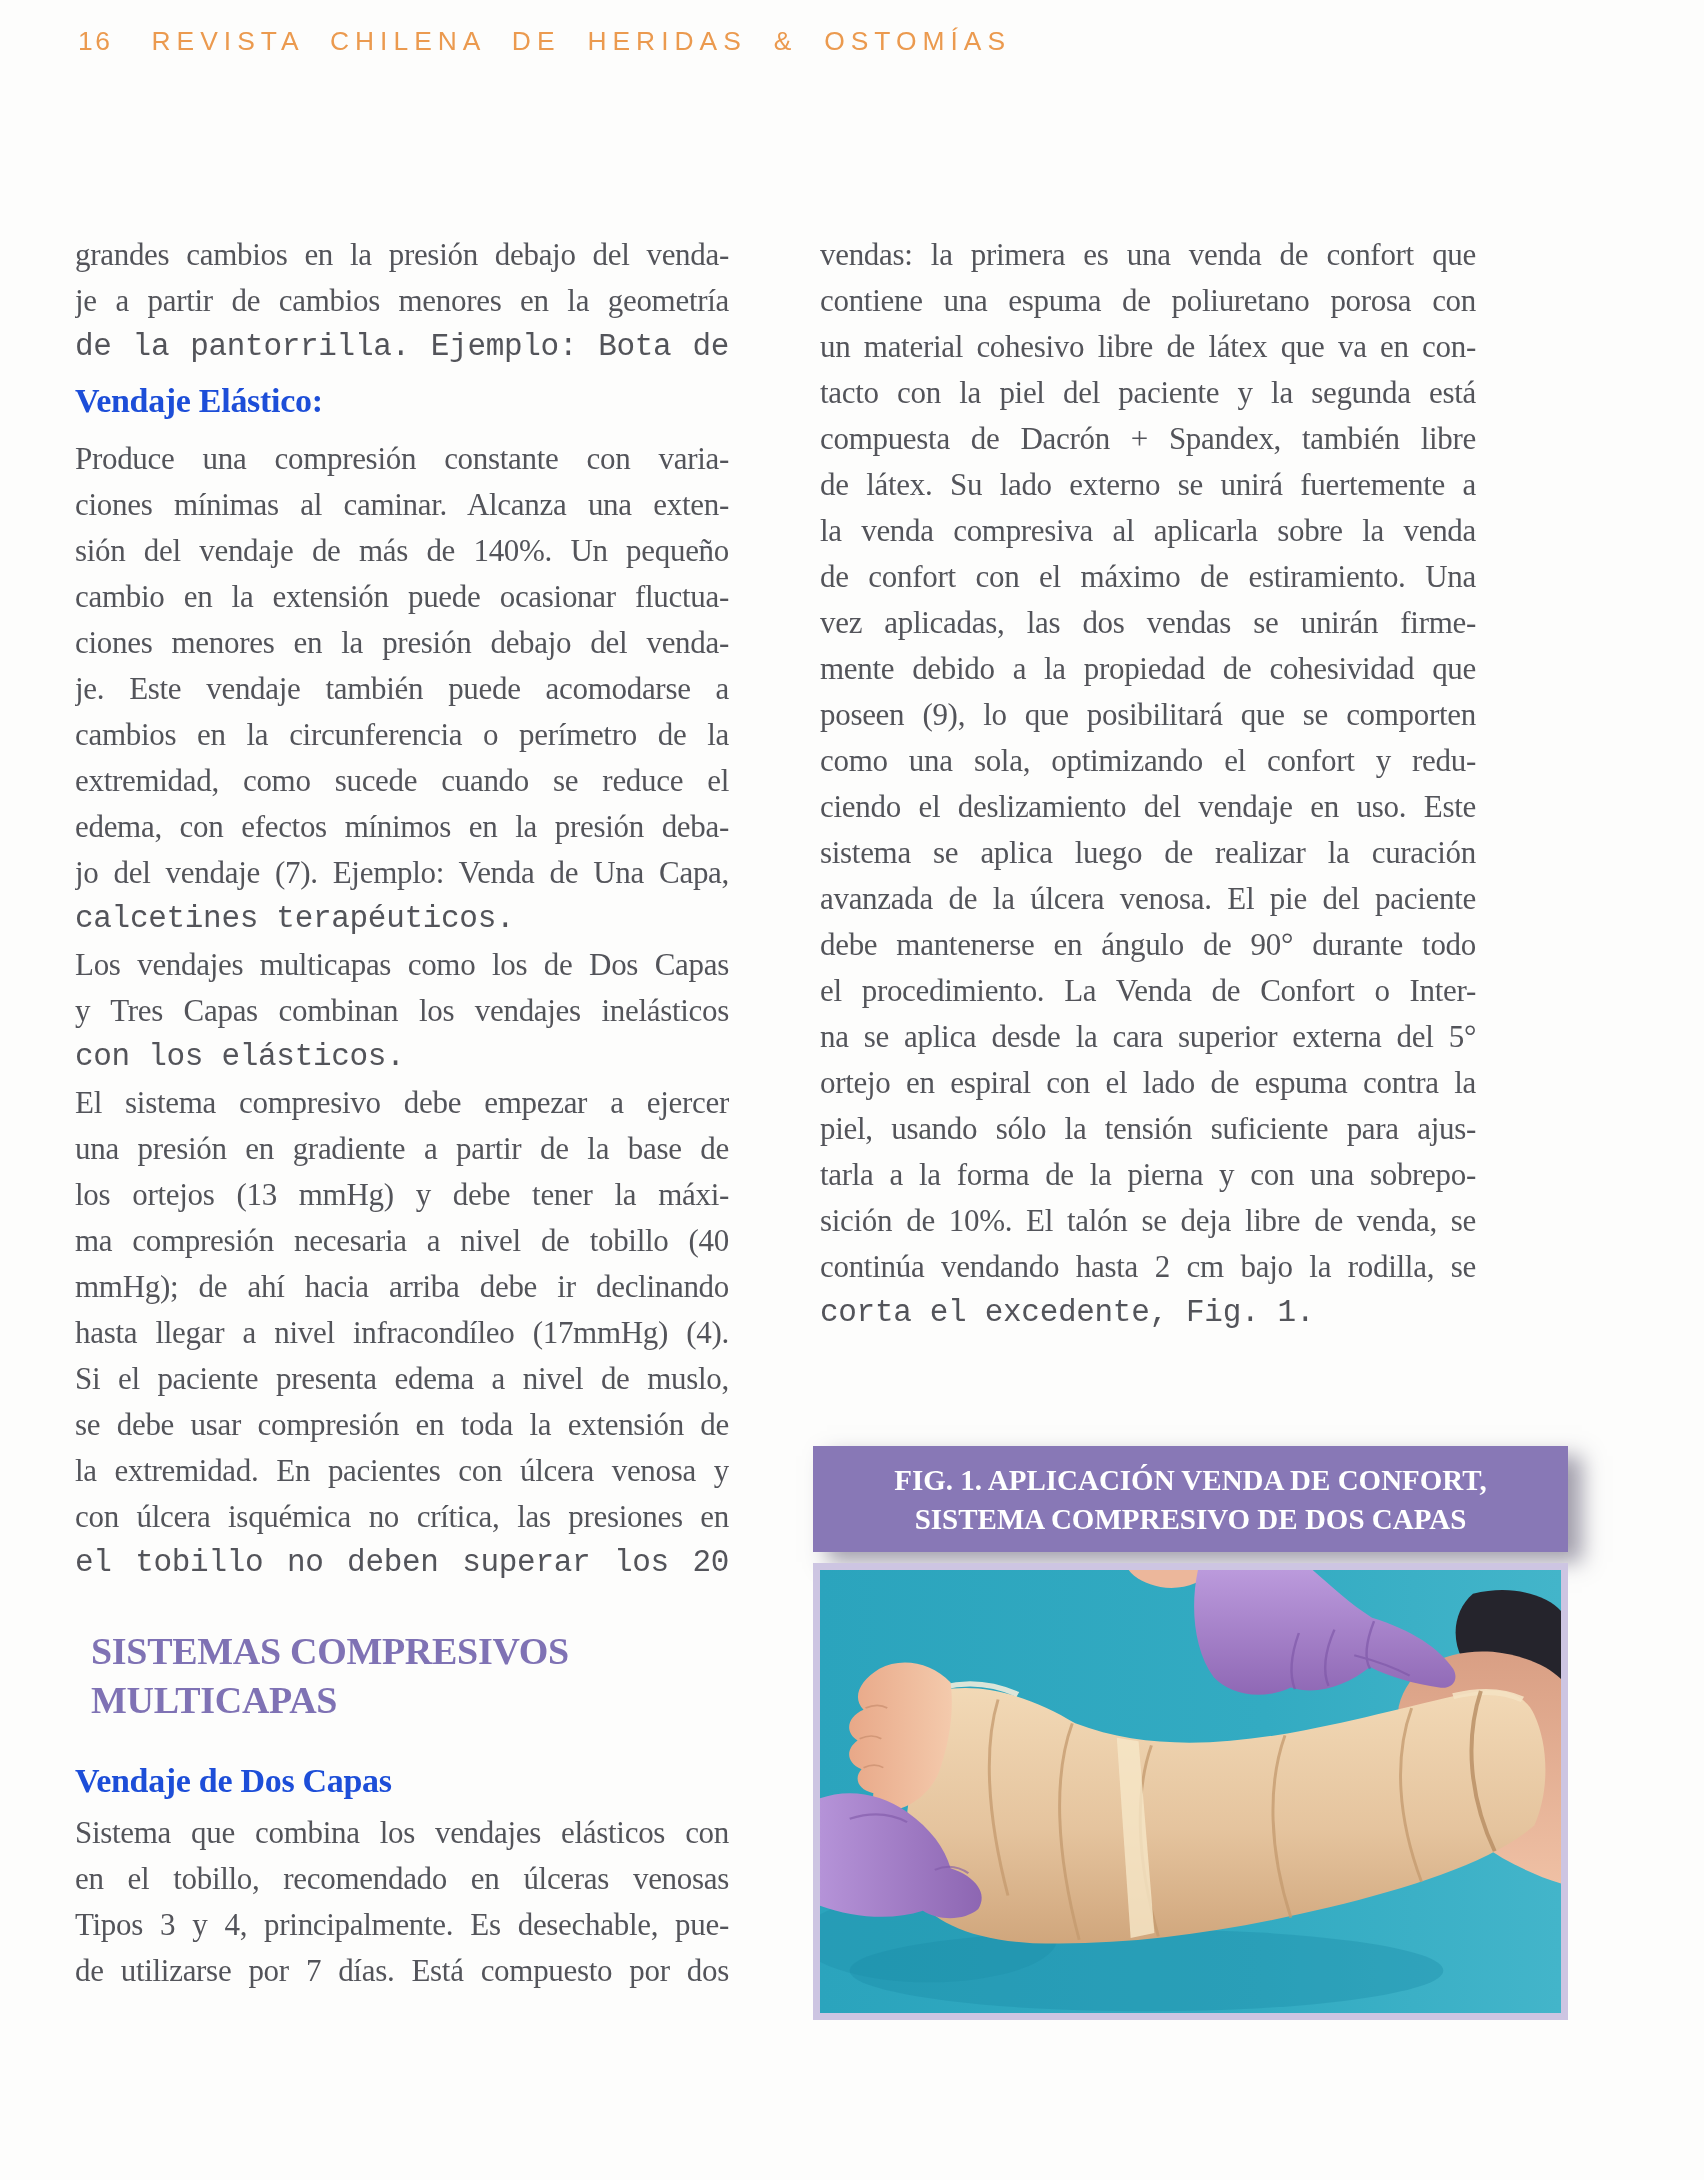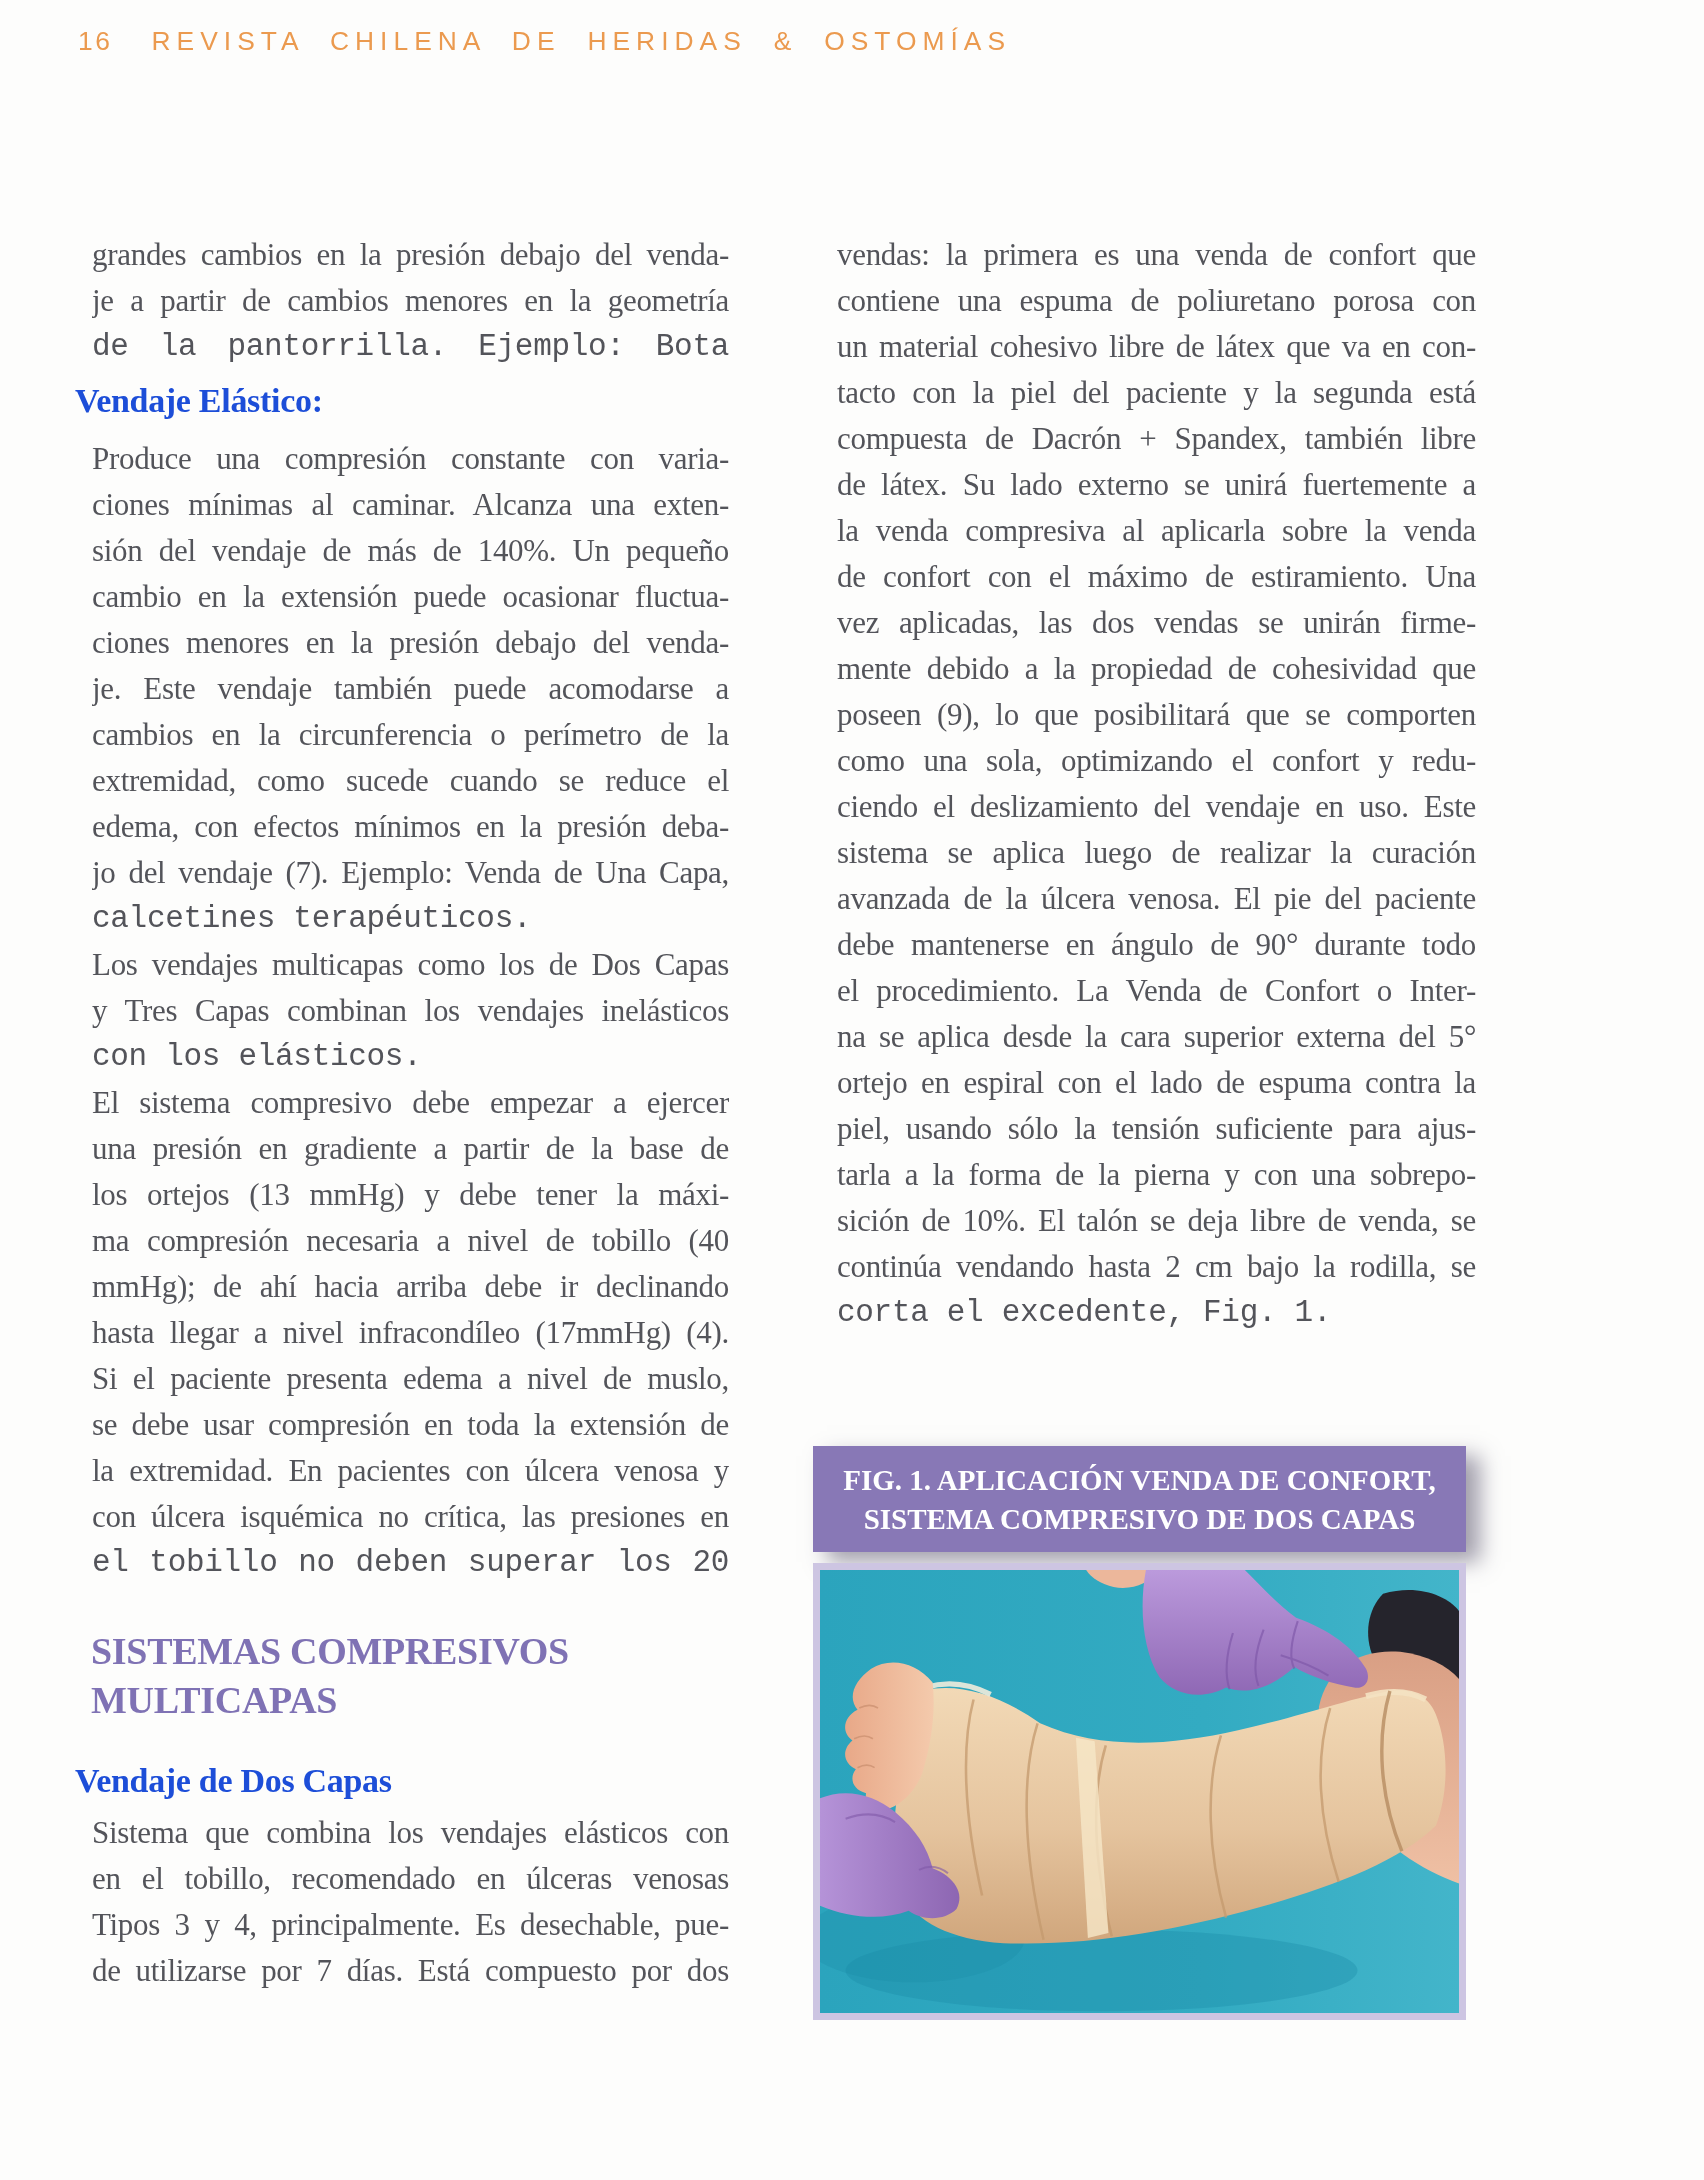--- a/index.html
+++ b/index.html
@@ -18,35 +18,35 @@
   .masthead .pnum { margin-right:39px; letter-spacing:2.6px; }
   .masthead .jtitle { word-spacing:13.6px; }
 
   
   .col {
     position:absolute; top:232px; color:#53545A;
     font-size:31px; line-height:46px; letter-spacing:-0.3px;
   }
   .col-left  { left:75px;  width:654px; }
   .col-right { left:820px; width:656px; }
-  .tl { text-align:justify; text-align-last:justify; height:46px; overflow:hidden;margin-left:17px; }
+  .tl { text-align:justify; text-align-last:justify; height:46px; overflow:hidden; }
   .tl.end { text-align-last:left;font-family:Liberation Mono, monospace; }
 
   .h-sub {
     color:#1d4ed8; font-weight:bold; font-size:34px; line-height:44px;
   }
   .h-sec {
     color:#7F72B4; font-weight:bold; font-size:38px; line-height:49px;
   }
   #heading-elastico { margin:8.5px 0 13.6px; }
   #heading-sistemas { margin:41px 16px 0; }
   #heading-doscapas { margin:34px 0 8px; line-height:43px; }
 
   
-  .figure { position:absolute; left:813px; top:1446px; width:653px; }
+  .figure { position:absolute; left:813px; top:1446px; width:755px; }
   .fig-caption {
     background:#8878B6; color:#ffffff; text-align:center; font-weight:bold;
     font-size:29px; line-height:39px; padding:14.5px 6.8px 13.6px;
     box-shadow:13.6px 10.2px 20.4px rgba(70,64,92,.5);
   }
   .fig-photo {
     margin-top:11px; border:7.7px solid #CDC5E2; height:443px;
     background:#31A9C0; line-height:0;
   }
   .fig-photo svg { width:100%; height:100%; display:block; }

